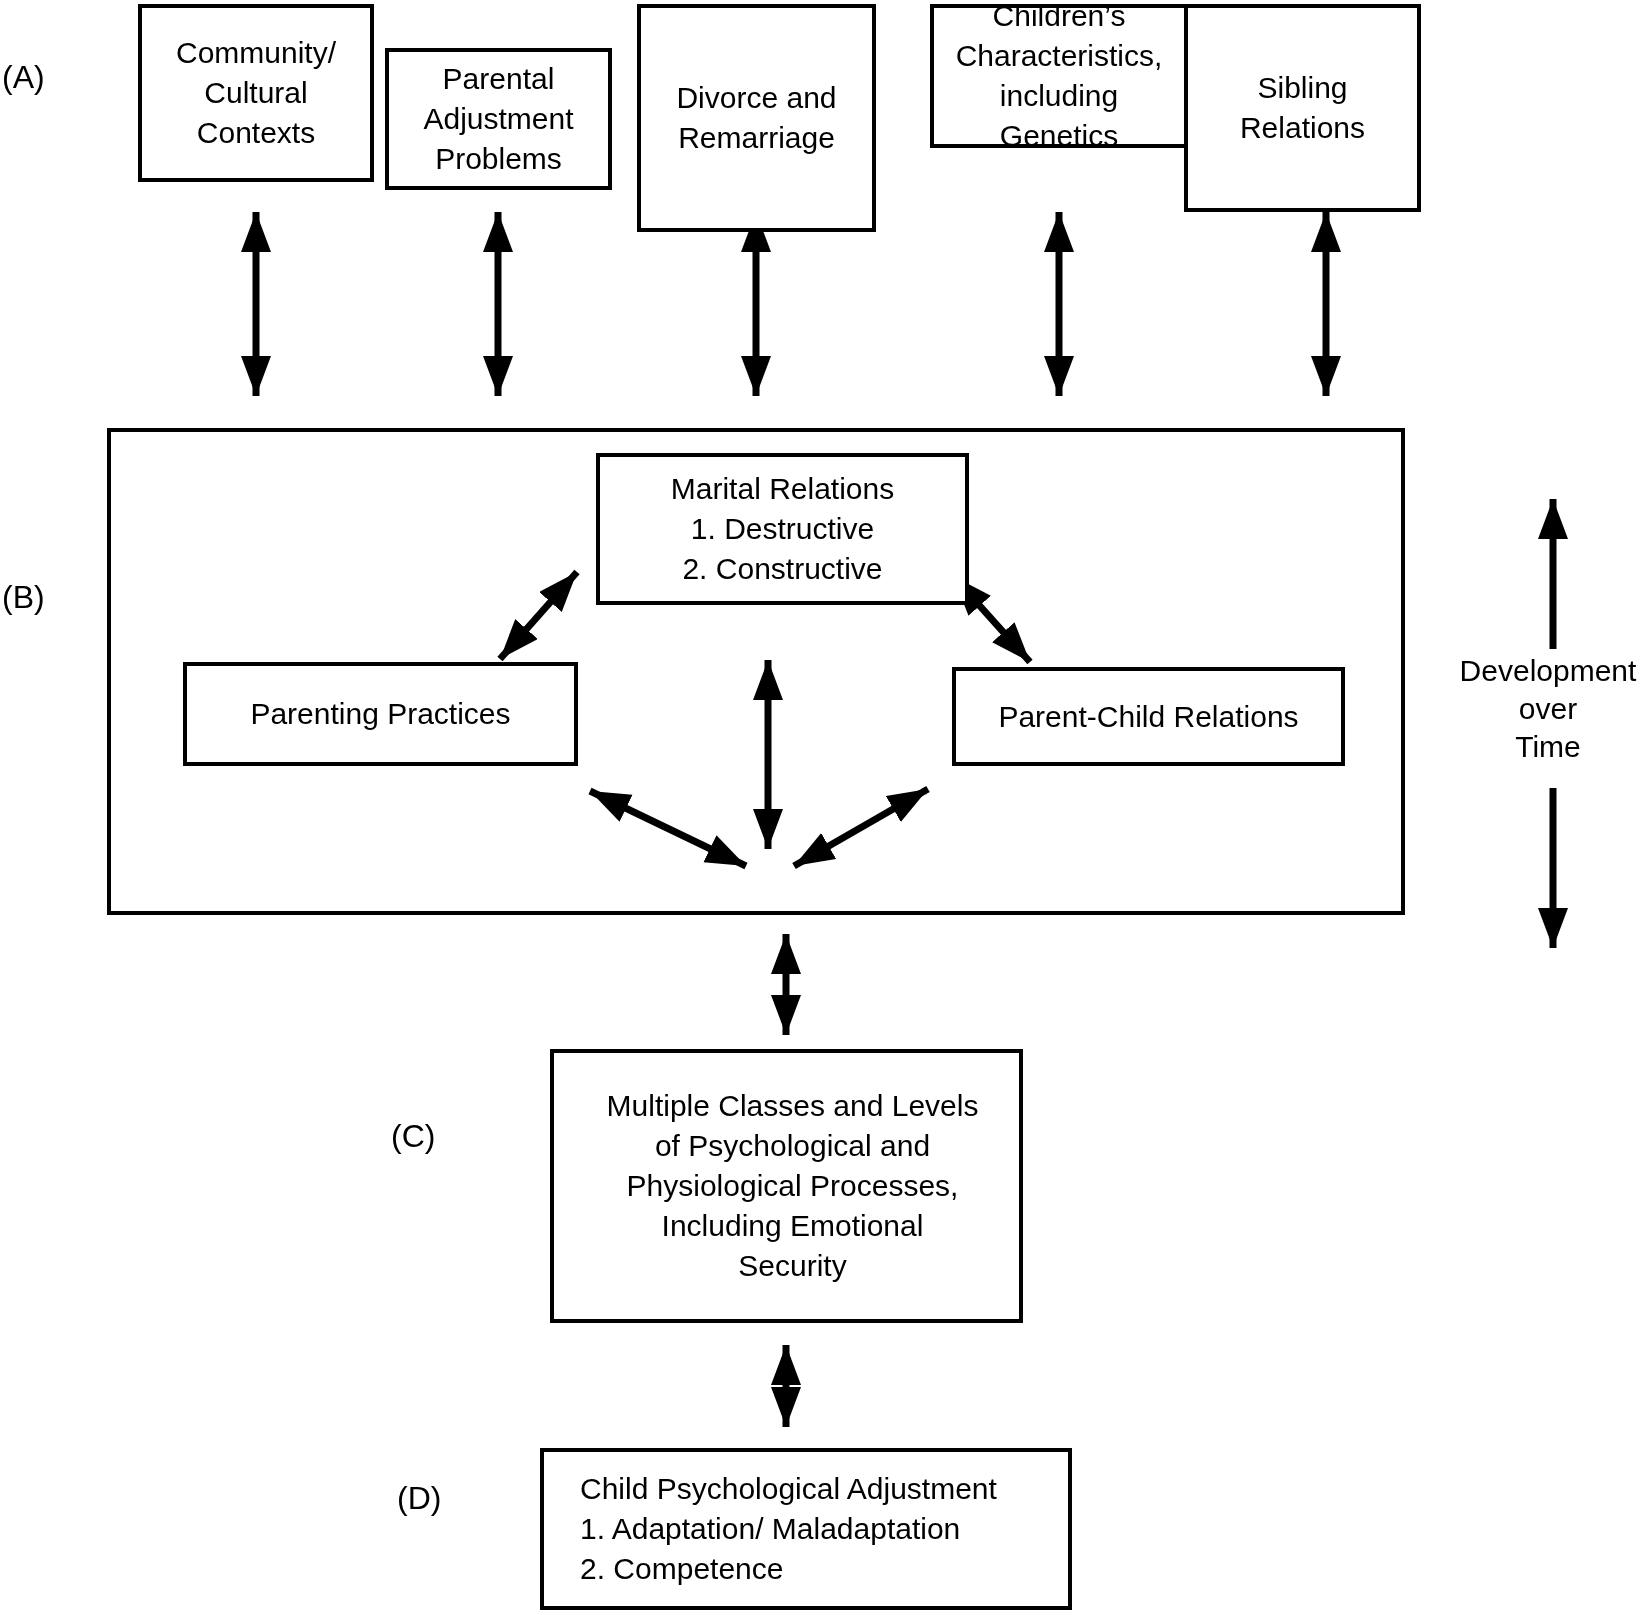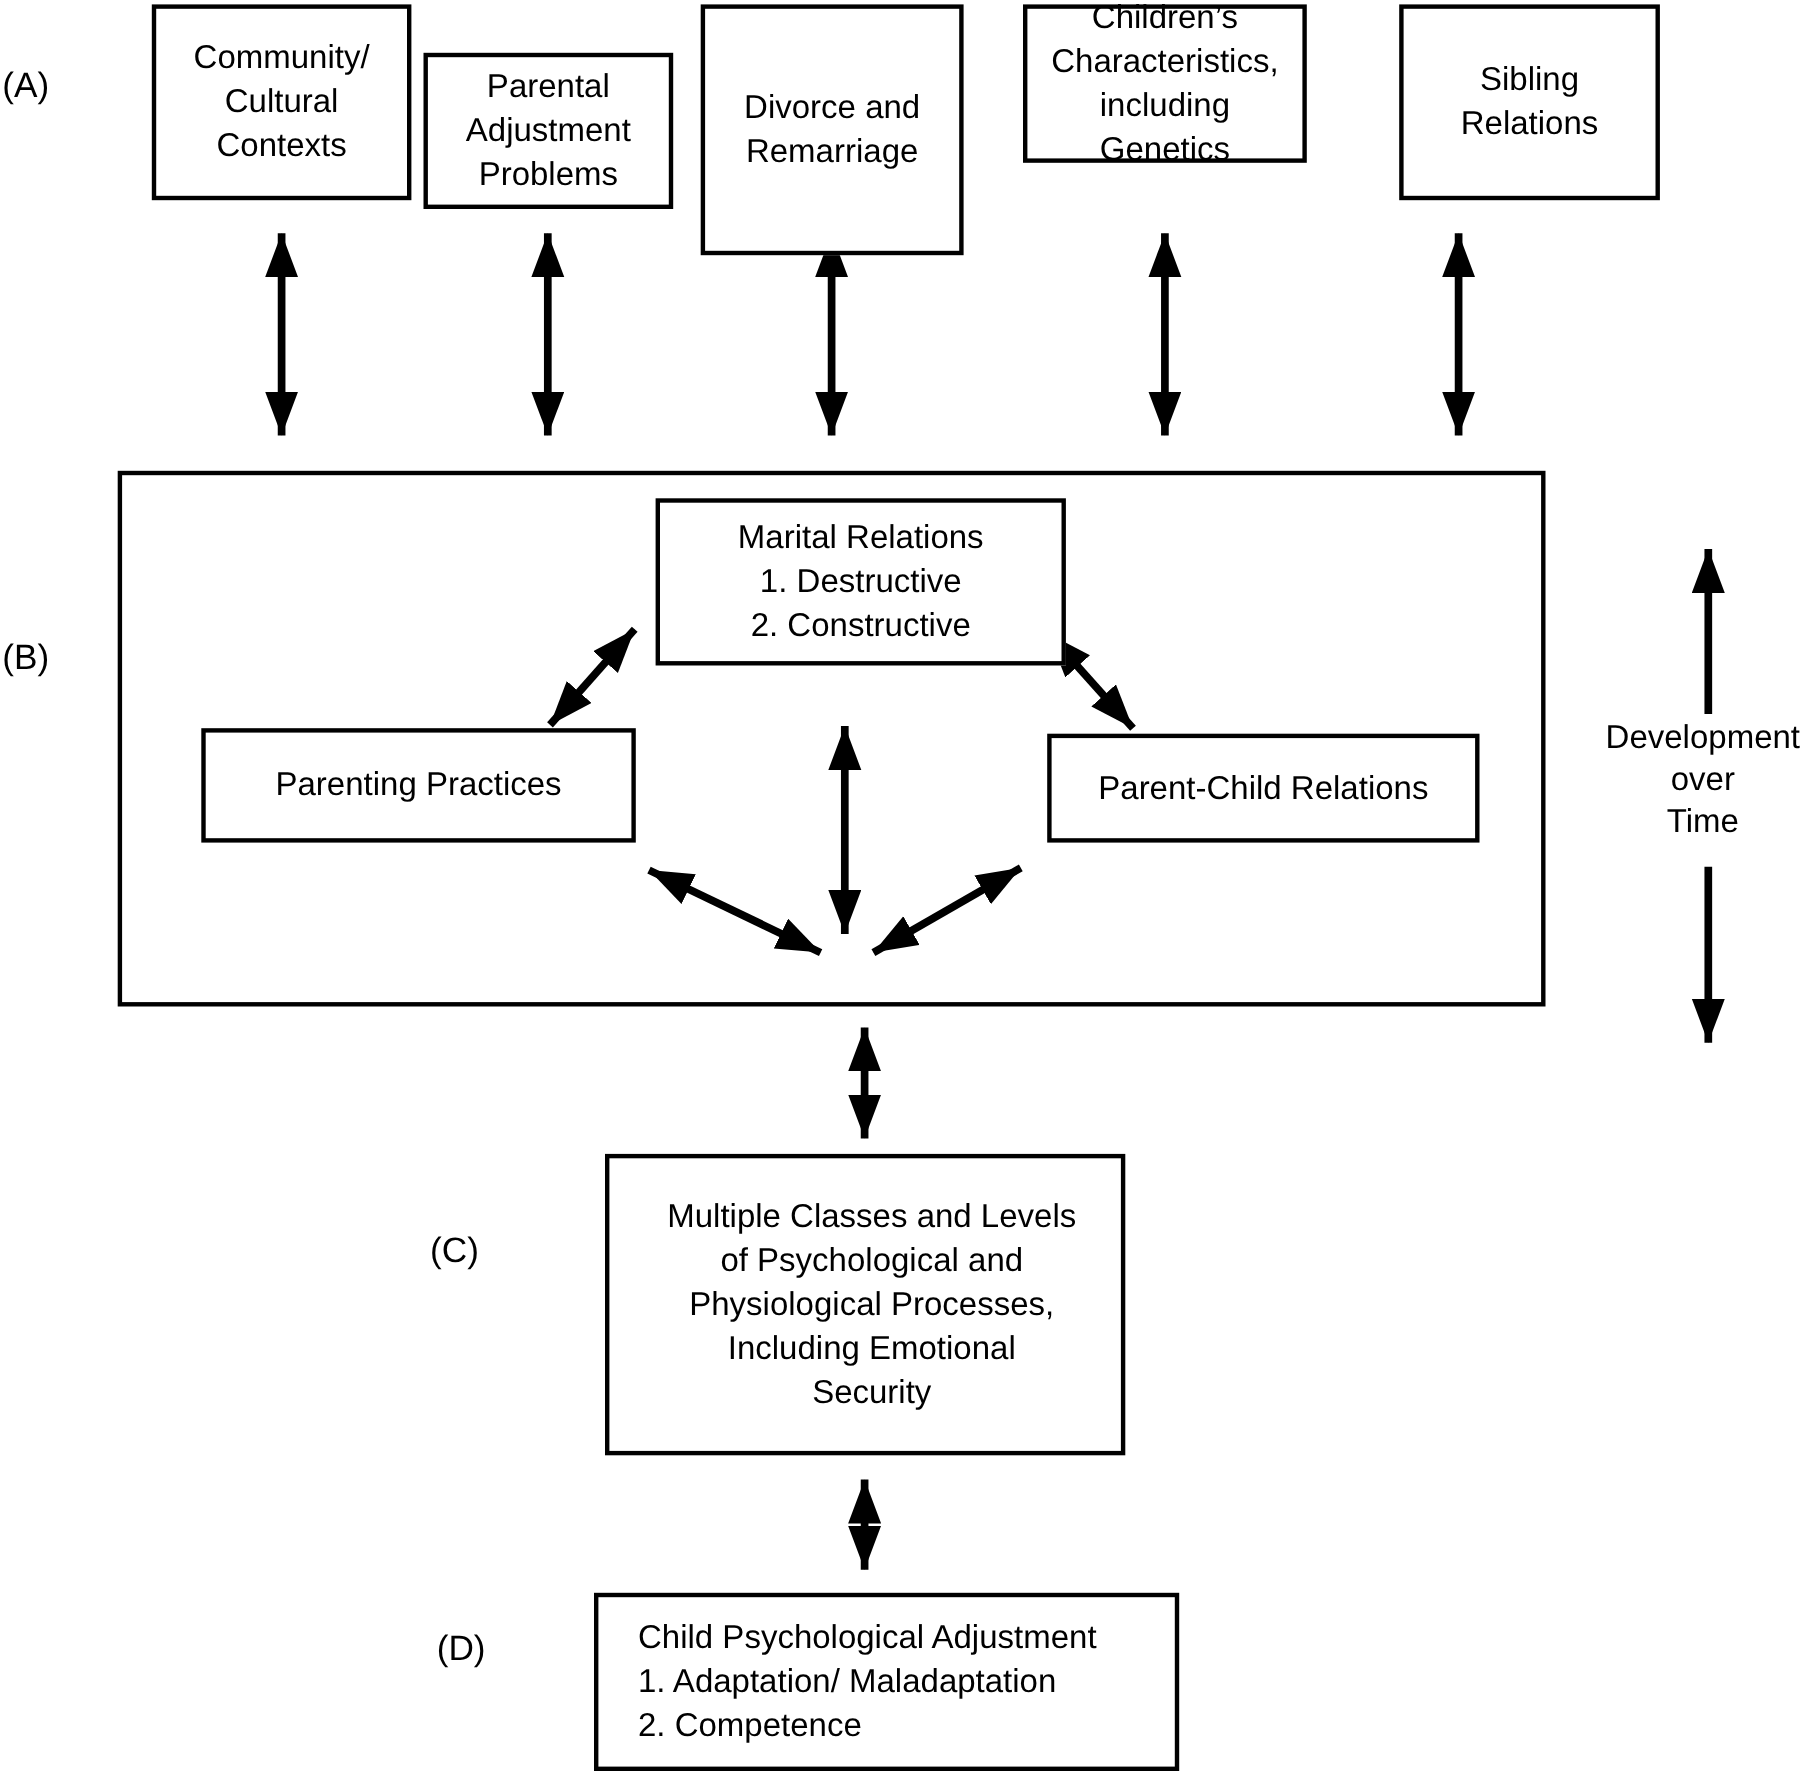--- a/index.html
+++ b/index.html
@@ -65,21 +65,21 @@
     font-size: 30px;
     line-height: 38px;
     white-space: pre-line;
     z-index: 2;
   }
   
   .box-a1 { left: 138px;  top: 4px;    width: 236px;  height: 178px; }
   .box-a2 { left: 385px;  top: 4px;    width: 227px;  height: 142px; margin-top: 44px; }
   .box-a3 { left: 637px;  top: 4px;    width: 239px;  height: 228px; }
   .box-a4 { left: 930px;  top: 4px;    width: 258px;  height: 144px; }
-  .box-a5 { left: 1272px; top: 4px;    width: 237px;  height: 178px; }
+  .box-a5 { left: 1184px; top: 4px;    width: 237px;  height: 208px; }
   .box-b  { left: 107px;  top: 428px;  width: 1298px; height: 487px; }
   .box-marital     { left: 596px; top: 453px;  width: 373px; height: 152px; }
   .box-parenting   { left: 183px; top: 662px;  width: 395px; height: 104px; }
   .box-parentchild { left: 952px; top: 667px;  width: 393px; height: 99px;  }
   .box-c  { left: 550px;  top: 1049px; width: 473px;  height: 274px; padding-left: 12px; }
   .box-d  { left: 540px;  top: 1448px; width: 532px;  height: 162px; }
   .label-a { left: 2px;   top: 57px;   }
   .label-b { left: 2px;   top: 577px;  }
   .label-c { left: 391px; top: 1116px; }
   .label-d { left: 397px; top: 1478px; }

